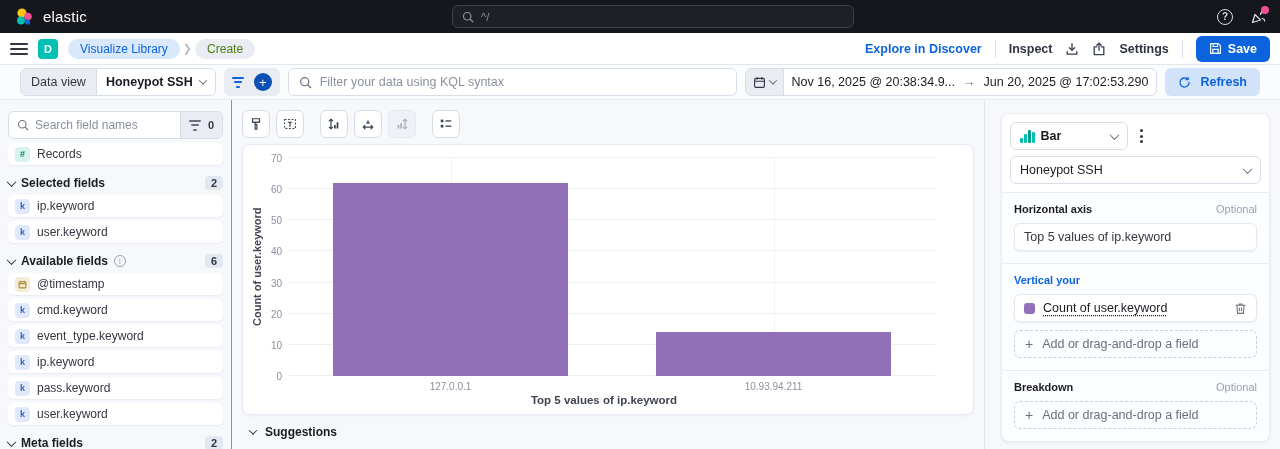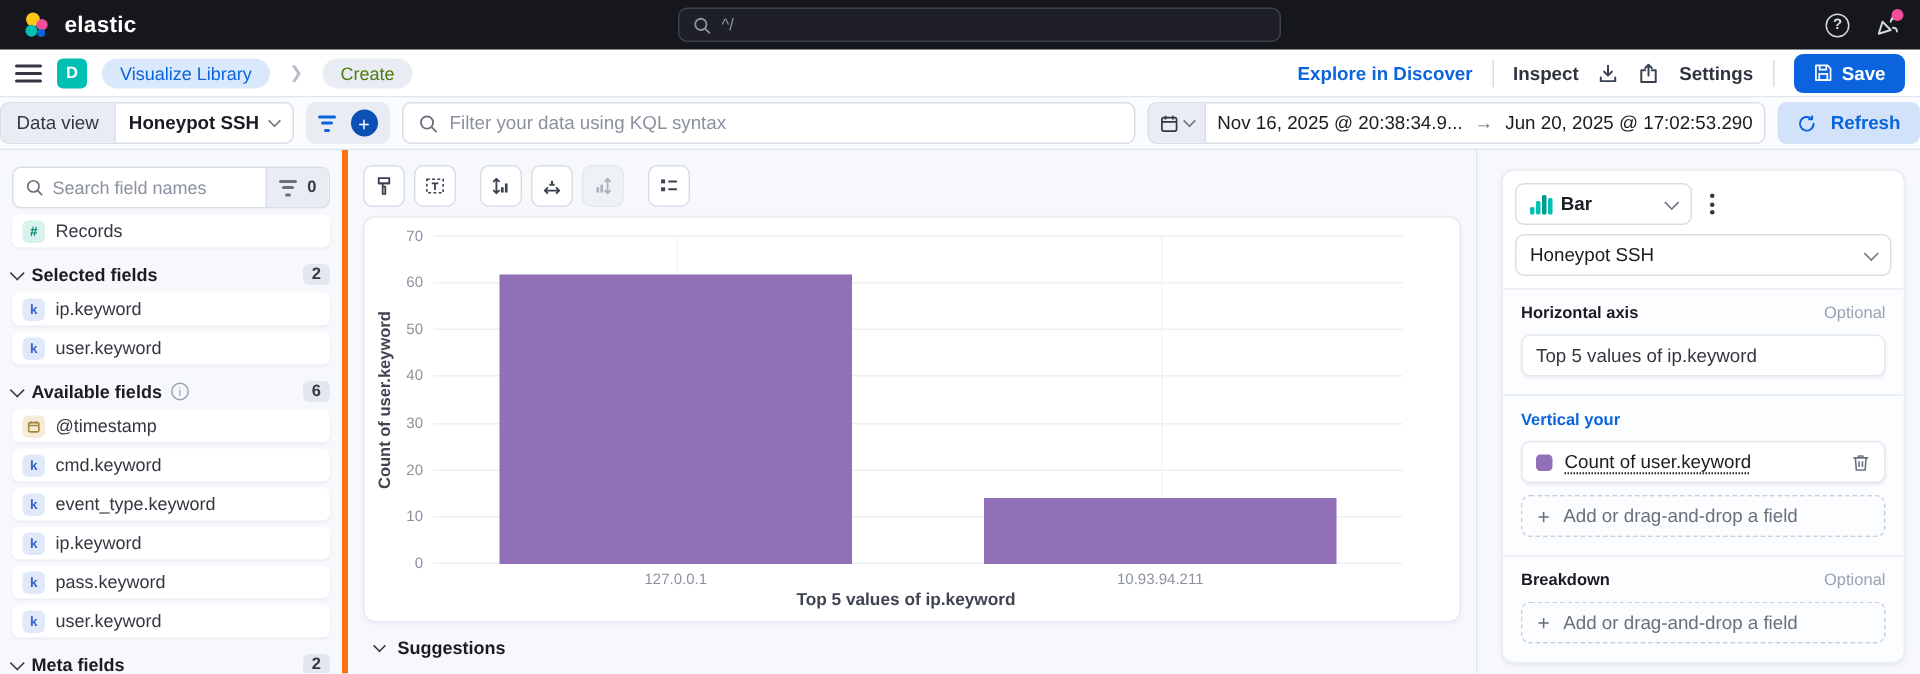--- a/index.html
+++ b/index.html
@@ -7,54 +7,54 @@
   body {
     font-family:"Liberation Sans", sans-serif;
     background:#f6f8fc; color:#343741; overflow:hidden; position:relative;
     font-size:13px;
   }
   svg { display:block; }
 
   
   .tophdr { height:33px; background:#16171d; display:flex; align-items:center; padding:0 14px; position:relative; }
   .logo-wrap { display:flex; align-items:center; gap:9px; color:#fff; }
-  .logo-text { font-size:15px; font-weight:700; letter-spacing:.2px; color:#fff; }
+  .logo-text { font-size:15px; font-weight:400; letter-spacing:.2px; color:#fff; }
   .hdr-search { position:absolute; left:452px; top:5px; width:402px; height:23px;
     background:#1e1f27; border:1px solid #3c414e; border-radius:6px;
     display:flex; align-items:center; gap:7px; padding:0 9px; color:#8d94a1; }
   .hdr-search input { flex:1; background:transparent; border:none; outline:none; color:#c7ccd4; font-size:12px; font-family:inherit; }
   .hdr-search input::placeholder { color:#8d94a1; }
   .hdr-shortcut { font-size:11px; color:#8d94a1; }
   .hdr-right { margin-left:auto; display:flex; align-items:center; gap:17px; }
   .help-circle { width:16px; height:16px; border-radius:50%; border:1.3px solid #d6d9e0; color:#d6d9e0;
     display:grid; place-items:center; font-size:10px; font-weight:700; }
   .news-wrap { position:relative; }
   .news-dot { position:absolute; top:-3px; right:-3px; width:8px; height:8px; border-radius:50%; background:#f04e98; }
 
   
   .navbar { height:32px; background:#fff; border-bottom:1px solid #e2e6ee; display:flex; align-items:center; padding:0 10px; gap:10px; }
   .hamburger { width:18px; display:grid; gap:3px; cursor:pointer; }
   .hamburger span { height:2px; background:#343741; border-radius:1px; }
   .space-badge { width:20px; height:20px; border-radius:4px; background:#00bfb3; color:#fff;
     display:grid; place-items:center; font-size:11px; font-weight:700; }
-  .crumbs { display:flex; align-items:center; gap:12px; }
+  .crumbs { display:flex; align-items:center; gap:2px; }
   .crumb { font-size:12px; padding:3px 12px; border-radius:11px; white-space:nowrap; }
   .crumb-active { background:#d9e8fb; color:#0b64dd; font-weight:500; }
   .crumb-sep { color:#b6bcc9; font-size:11px; padding:0 1px; }
   .crumb-last { background:#e9edf3; color:#4d7c0f; }
   .nav-right { margin-left:auto; display:flex; align-items:center; gap:13px; }
   .nav-link { font-size:12.5px; font-weight:600; color:#2f3440; text-decoration:none; cursor:pointer; }
   .nav-link.blue { color:#0b64dd; }
   .vsep { width:1px; height:18px; background:#d8dee8; }
   .nav-ico { color:#3a4150; cursor:pointer; }
   .save-btn { background:#0b64dd; color:#fff; height:26px; padding:0 13px; border-radius:6px;
     display:flex; align-items:center; gap:6px; font-size:12.5px; font-weight:600; border:none; cursor:pointer; }
 
   
-  .querybar { height:35px; background:#fbfcfe; border-bottom:1px solid #e2e6ee; display:flex; align-items:center; padding:0 0; gap:8px; }
+  .querybar { height:35px; background:#fbfcfe; border-bottom:1px solid #e2e6ee; display:flex; align-items:center; padding:0 20px; gap:8px; }
   .dv-group { display:flex; height:28px; border:1px solid #d8dee8; border-radius:6px; overflow:hidden; background:#fff; font-size:12.5px; flex:none; cursor:pointer; }
   .dv-label { background:#e9edf3; padding:0 10px; display:flex; align-items:center; color:#343741; border-right:1px solid #d8dee8; }
   .dv-value { padding:0 9px; display:flex; align-items:center; gap:7px; font-weight:600; color:#1a1c21; }
   .filter-group { display:flex; height:28px; background:#e9edf3; border-radius:6px; align-items:center; padding:0 8px; gap:10px; flex:none; }
   .funnel { display:grid; gap:2.5px; justify-items:center; cursor:pointer; }
   .funnel span { height:2px; background:#0b64dd; border-radius:1px; display:block; }
   .funnel .f1{width:12px;} .funnel .f2{width:8px;} .funnel .f3{width:4px;}
   .plus-circle { width:18px; height:18px; border-radius:50%; background:#0a50b5; color:#fff;
     display:grid; place-items:center; font-size:13px; line-height:1; cursor:pointer; }
   .kql { flex:1; height:28px; background:#fff; border:1px solid #d8dee8; border-radius:6px;
@@ -65,21 +65,21 @@
   .cal-btn { background:#e9edf3; height:100%; display:flex; align-items:center; padding:0 7px; gap:4px; border-right:1px solid #d8dee8; color:#343741; cursor:pointer; }
   .date-text { padding:0 8px; white-space:nowrap; cursor:pointer; }
   .date-arrow { color:#69707d; }
   .refresh-btn { height:28px; background:#d2e3f9; color:#0b64dd; border:none; border-radius:6px;
     display:flex; align-items:center; gap:9px; padding:0 13px; font-size:12.5px; font-weight:600; flex:none; cursor:pointer; }
 
   
   .main { display:flex; height:349px; }
 
   
-  .sidebar { width:232px; flex:none; border-right:4px solid #f97316; padding:11px 8px 0; overflow:hidden; }
+  .sidebar { width:232px; flex:none; border-right:1px solid #f97316; padding:11px 8px 0; overflow:hidden; }
   .sb-search { height:28px; background:#fff; border:1px solid #d8dee8; border-radius:6px;
     display:flex; align-items:center; gap:6px; padding-left:8px; color:#8b919e; overflow:hidden; }
   .sb-search input { flex:1; min-width:0; border:none; outline:none; background:transparent; font-size:12px; font-family:inherit; color:#343741; }
   .sb-search input::placeholder { color:#8b919e; }
   .sb-append { margin-left:auto; background:#e9edf3; align-self:stretch; display:flex; align-items:center; gap:7px; padding:0 8px; border-left:1px solid #d8dee8; color:#5d6671; }
   .sb-count { font-size:11px; font-weight:600; color:#343741; }
   .field-item { height:22px; background:#fff; border-radius:5px; display:flex; align-items:center; gap:7px;
     padding:0 7px; margin-top:4px; box-shadow:0 1px 2px rgba(40,50,80,.07); font-size:12px; color:#343741; cursor:pointer; }
   .token { width:15px; height:15px; border-radius:4px; display:grid; place-items:center; font-size:9px; font-weight:700; flex:none; }
   .token-k { background:#dfe9fa; color:#3b63c2; }

